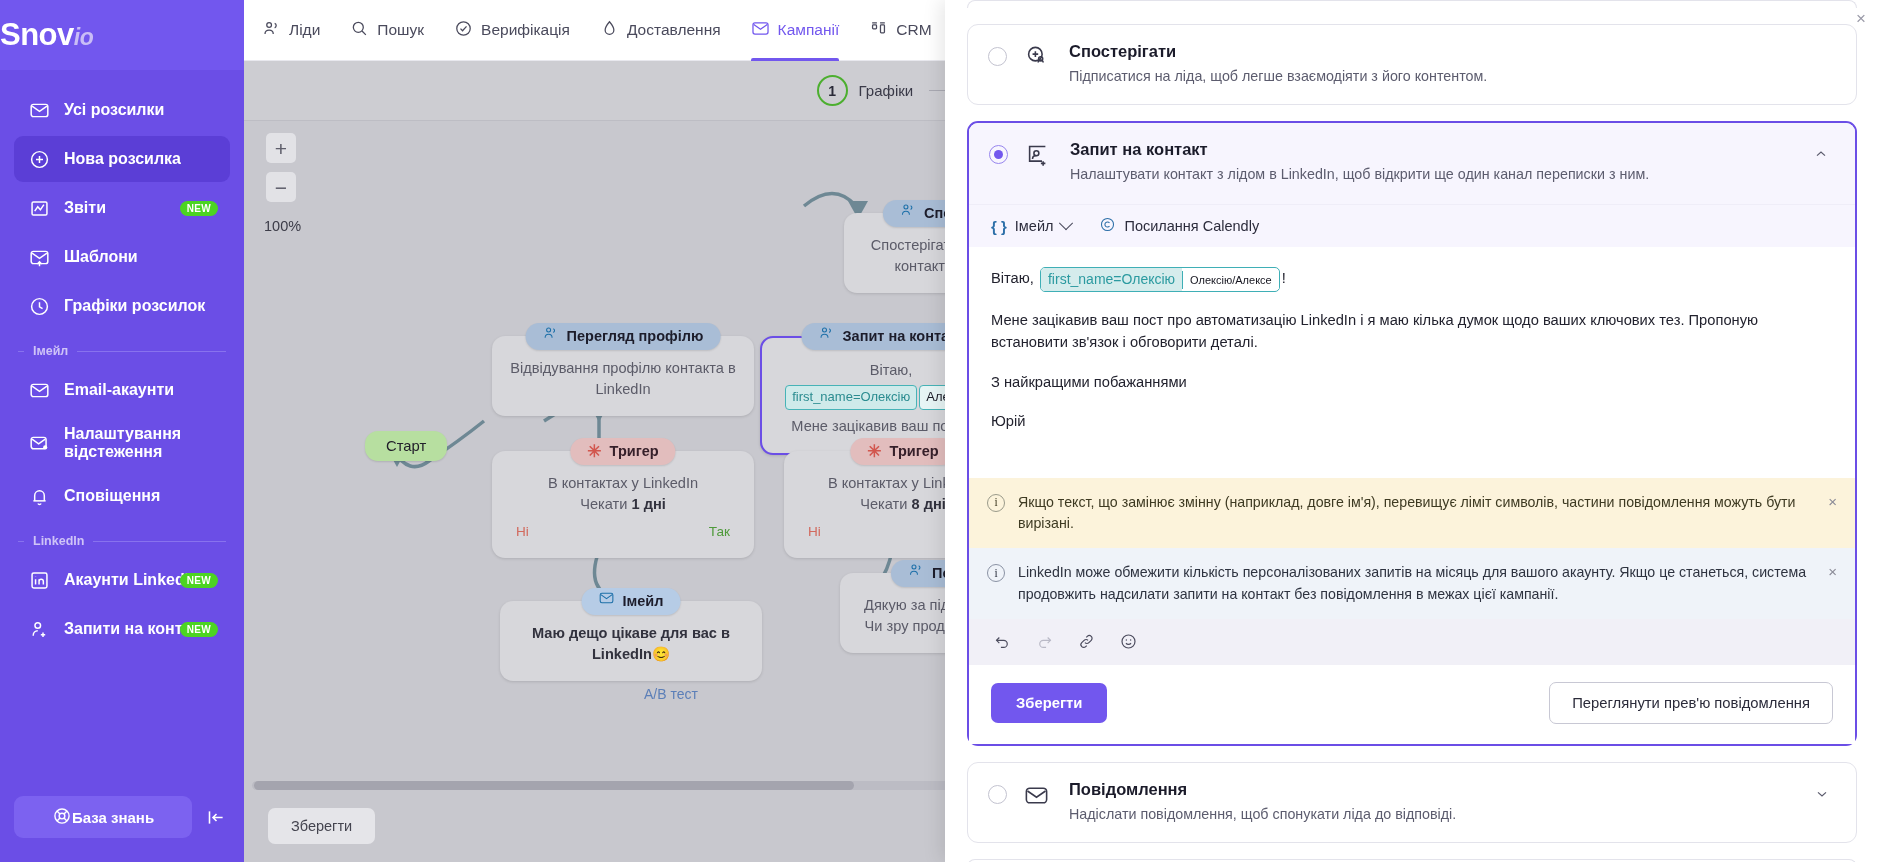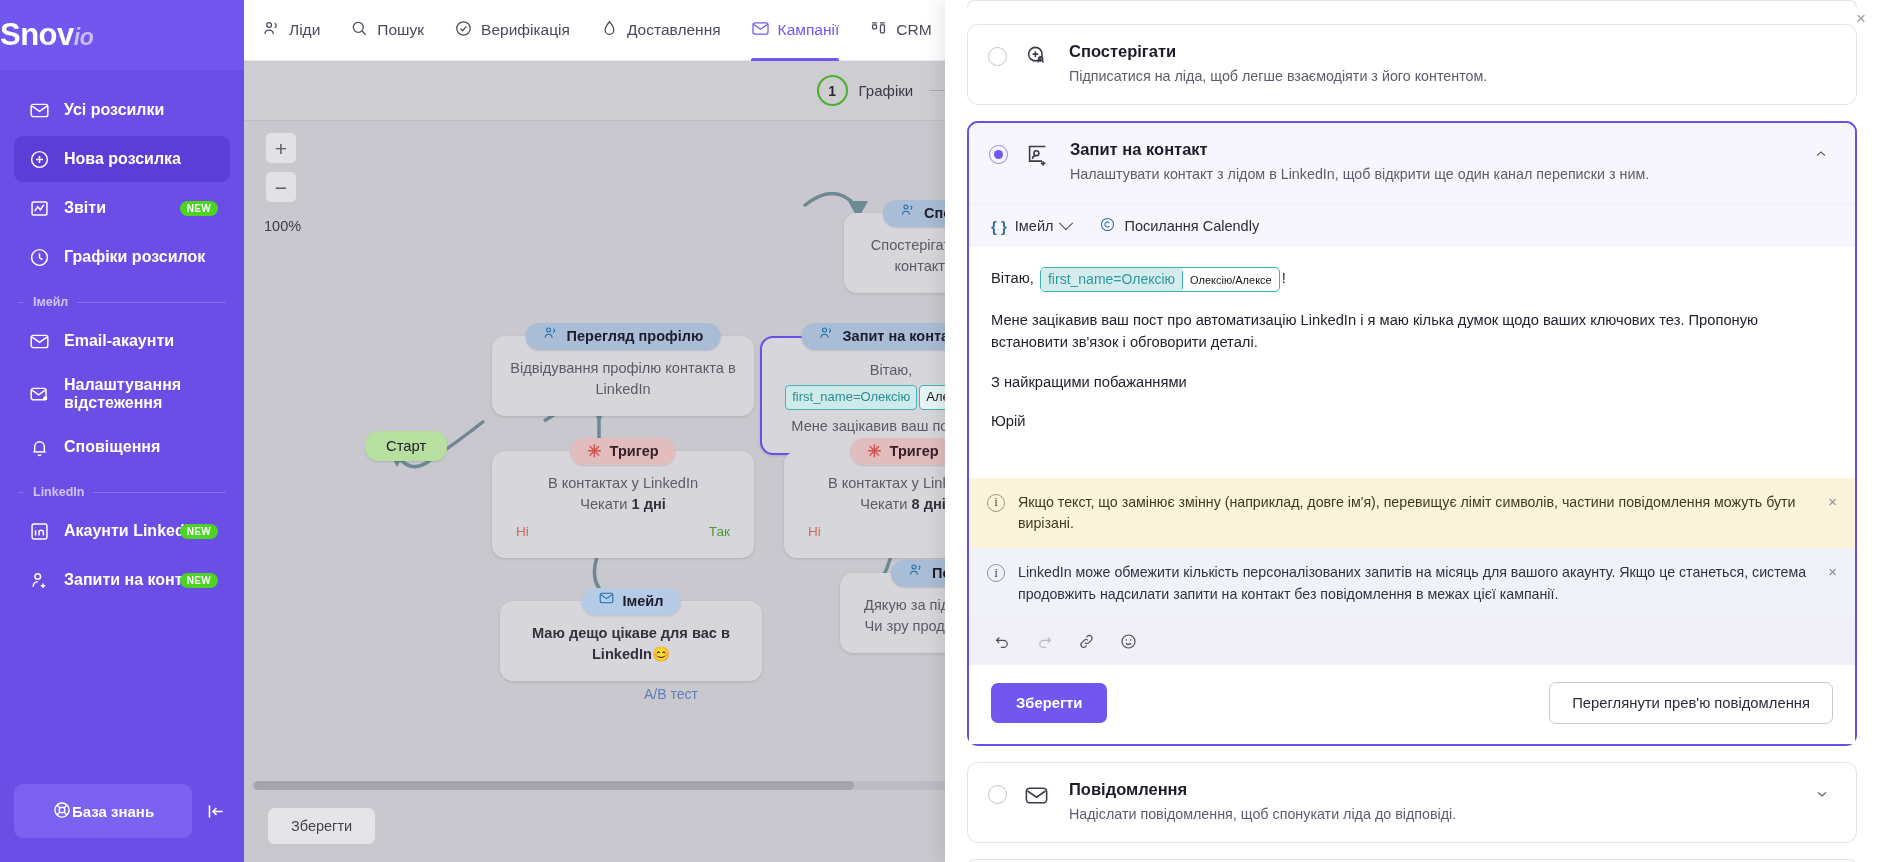--- a/index.html
+++ b/index.html
@@ -55,21 +55,21 @@
     color: #CFC4F7; font-size: 12.5px; font-weight: bold;
   }
   .group-label .rule { flex: 1; height: 1px; background: #8872EE; }
   .group-label .rule.left { flex: none; width: 6px; }
 
   .sidebar-bottom {
     display: flex; align-items: center; gap: 10px;
     padding: 0 14px 24px 14px;
   }
   .kb-btn {
-    flex: 1; height: 54px; border-radius: 9px; background: #7C62F0;
+    flex: 1; height: 42px; border-radius: 9px; background: #7C62F0;
     display: flex; align-items: center; justify-content: center; 
     color: #fff; font-size: 15px; font-weight: bold; cursor: pointer;
   }
   .kb-btn svg { width: 20px; height: 20px; stroke: #fff; fill: none; stroke-width: 1.7; }
   .collapse-btn { width: 28px; display: flex; align-items:center; justify-content:center; cursor: pointer; }
   .collapse-btn svg { width: 21px; height: 21px; stroke: #fff; fill: none; stroke-width: 1.8; }
 
   
   .topnav {
     position: absolute; left: 244px; top: 0; right: 0; height: 61px;
@@ -287,20 +287,30 @@
       </div>
       <div class="nav-item">
         <span class="ico">
             <svg viewBox="0 0 24 24">
               <rect x="3.5" y="4.5" width="17" height="15" rx="1.5"></rect>
               <path d="M6.5 15l3.5-5 3 3.5 4-6"></path>
             </svg>
           </span>
         <span class="nav-label">Звіти</span>
         <span class="badge-new">NEW</span>
+      </div>
+      <div class="nav-item">
+        <span class="ico">
+            <svg viewBox="0 0 24 24">
+              <rect x="2.5" y="5" width="19" height="14" rx="2.5"></rect>
+              <path d="M3.5 7 12 13 20.5 7"></path>
+              <path d="M12 22v-5M9.5 19.5 12 17l2.5 2.5"></path>
+            </svg>
+          </span>
+        <span class="nav-label">Шаблони</span>
       </div>
       <div class="nav-item">
         <span class="ico">
             <svg viewBox="0 0 24 24">
               <circle cx="12" cy="12" r="9"></circle>
               <path d="M12 7v5.5l3.5 2"></path>
             </svg>
           </span>
         <span class="nav-label">Графіки розсилок</span>
       </div>

